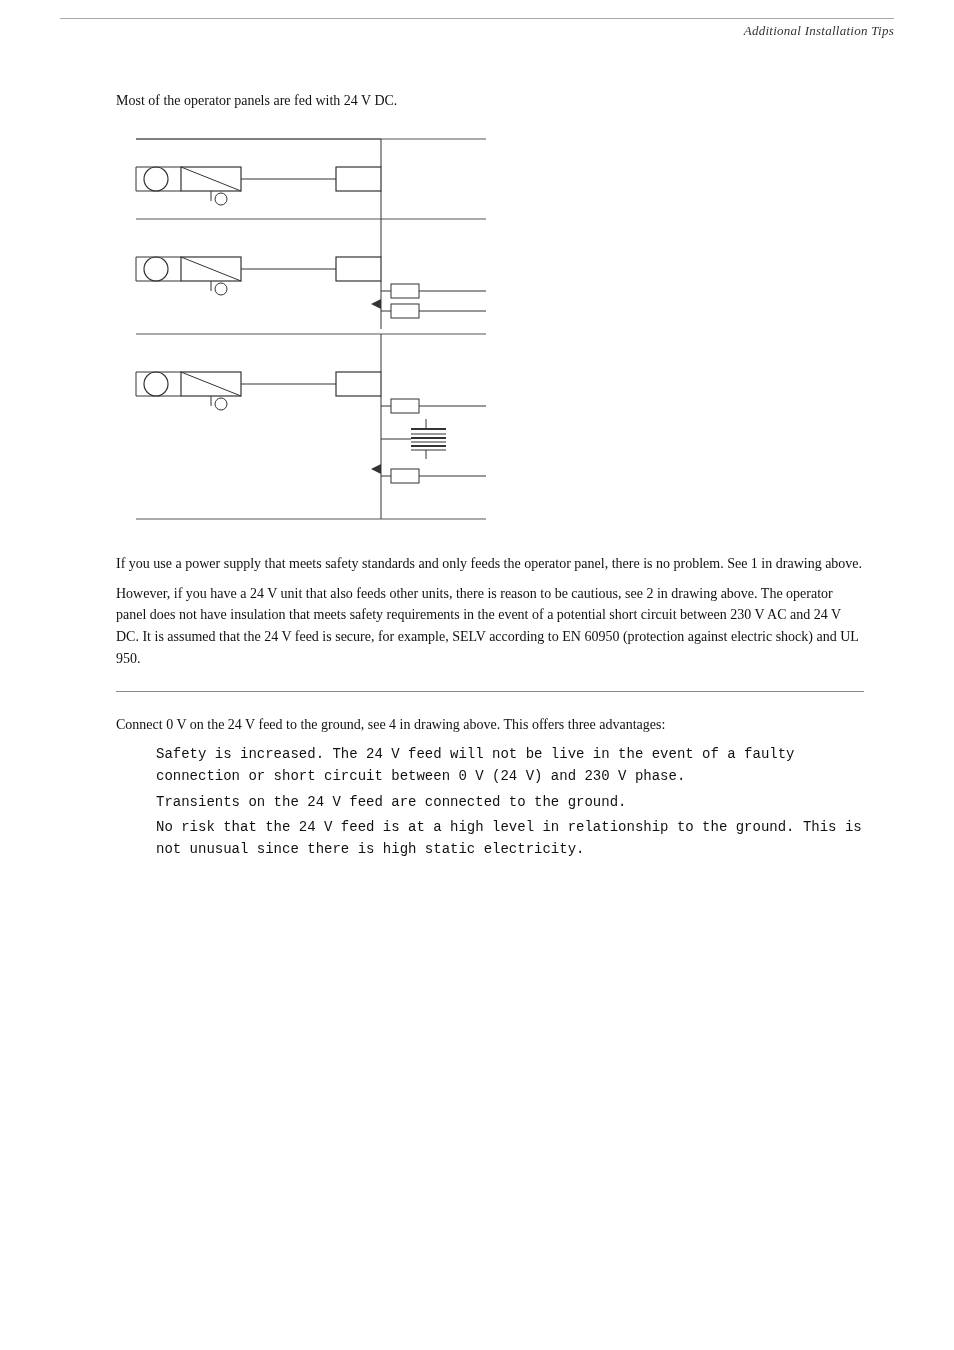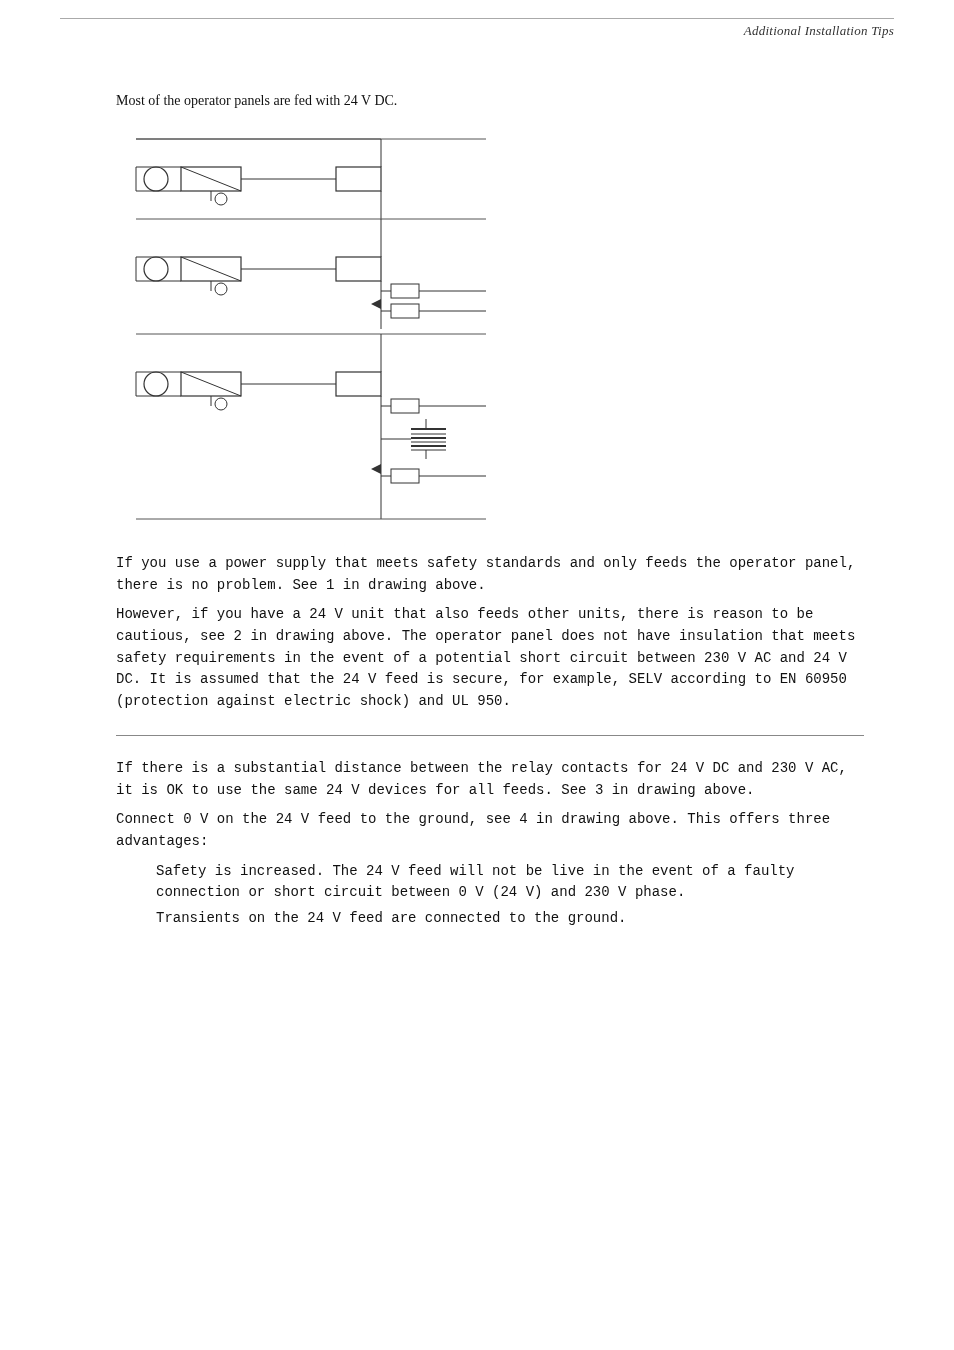--- a/index.html
+++ b/index.html
@@ -59,21 +59,20 @@
     
     .diagram-area {
       margin-bottom: 24px;
     }
 
     
     .body-text {
       font-size: 14px;
       line-height: 1.55;
       margin-bottom: 8px;
-      font-family: Liberation Mono, monospace;
     }
 
     .section-divider {
       border: none;
       border-top: 1px solid #888;
       margin: 22px 0;
     }
 
     .section-bottom {
       margin-top: 16px;
@@ -196,22 +195,22 @@
         <line x1="20" y1="390" x2="370" y2="390" stroke="#555" stroke-width="1"></line>
       </svg>
     </div>
 
     <p class="body-text">If you use a power supply that meets safety standards and only feeds the operator panel, there is no problem.  See 1 in drawing above.</p>
     <p class="body-text">However, if you have a 24 V unit that also feeds other units, there is reason to be cautious, see 2 in drawing above.  The operator panel does not have insulation that meets safety requirements in the event of a potential short circuit between 230 V AC and 24 V DC. It is assumed that the 24 V feed is secure, for example, SELV according to EN 60950 (protection against electric shock) and UL 950.</p>
 
     <hr class="section-divider">
 
     <div class="section-bottom">
-      <p class="body-text">If there is a substantial distance between the relay contacts for 24 V DC and 230 V AC, it is OK to use the same 24 V devices for all feeds.  See 3 in drawing above.</p>
       <p class="body-text">Connect 0 V on the 24 V feed to the ground, see 4 in drawing above.  This offers three advantages:</p>
 
       <p class="body-text-indented">Safety is increased.  The 24 V feed will not be live in the event of a faulty connection or short circuit between 0 V (24 V) and 230 V phase.</p>
       <p class="body-text-indented">Transients on the 24 V feed are connected to the ground.</p>
+      <p class="body-text-indented">No risk that the 24 V feed is at a high level in relationship to the ground.  This is not unusual since there is high static electricity.</p>
     </div>
 
   </div>
 
 </div>
 
 </body></html>

